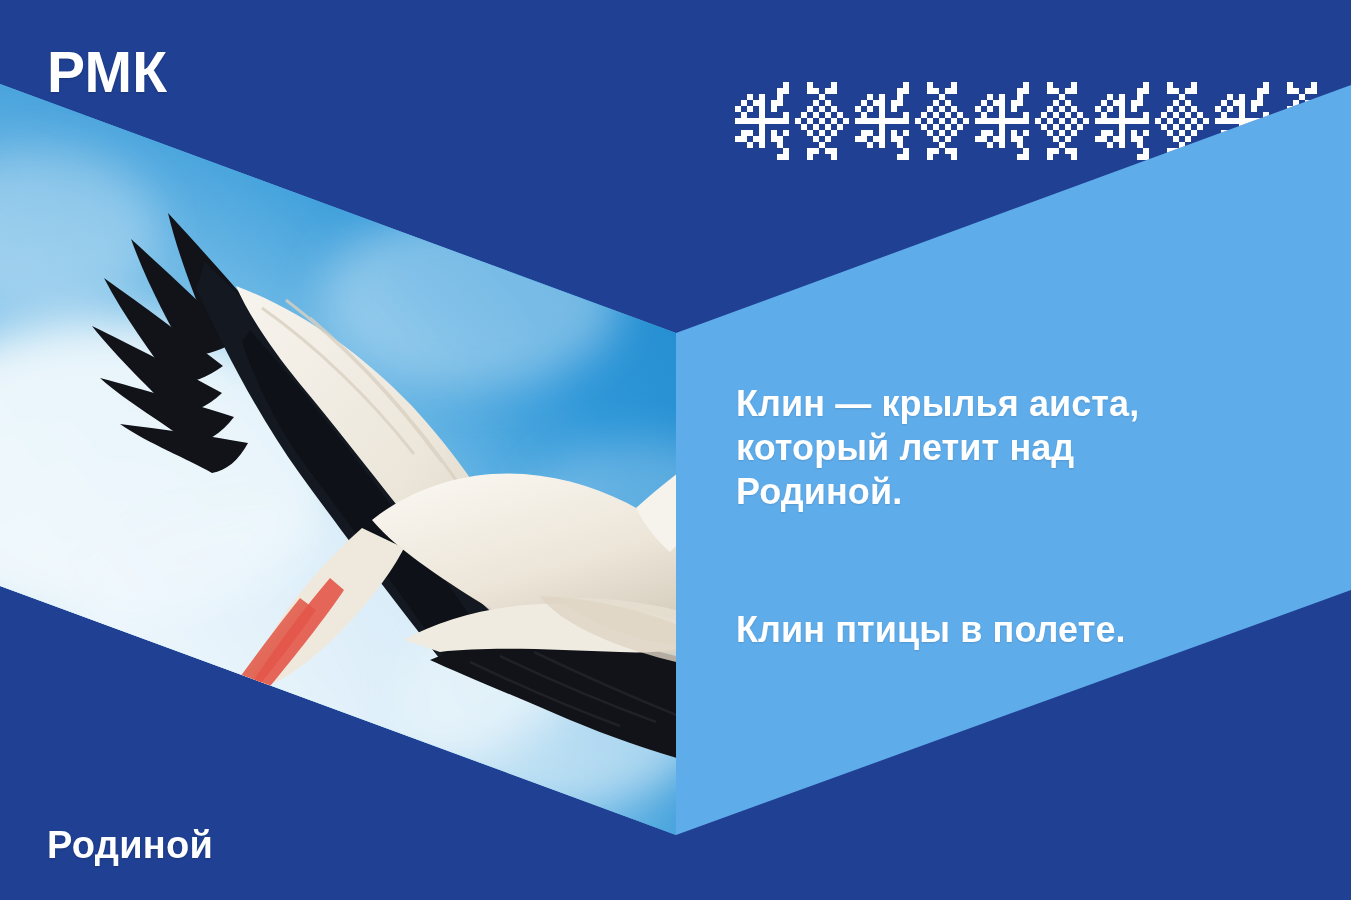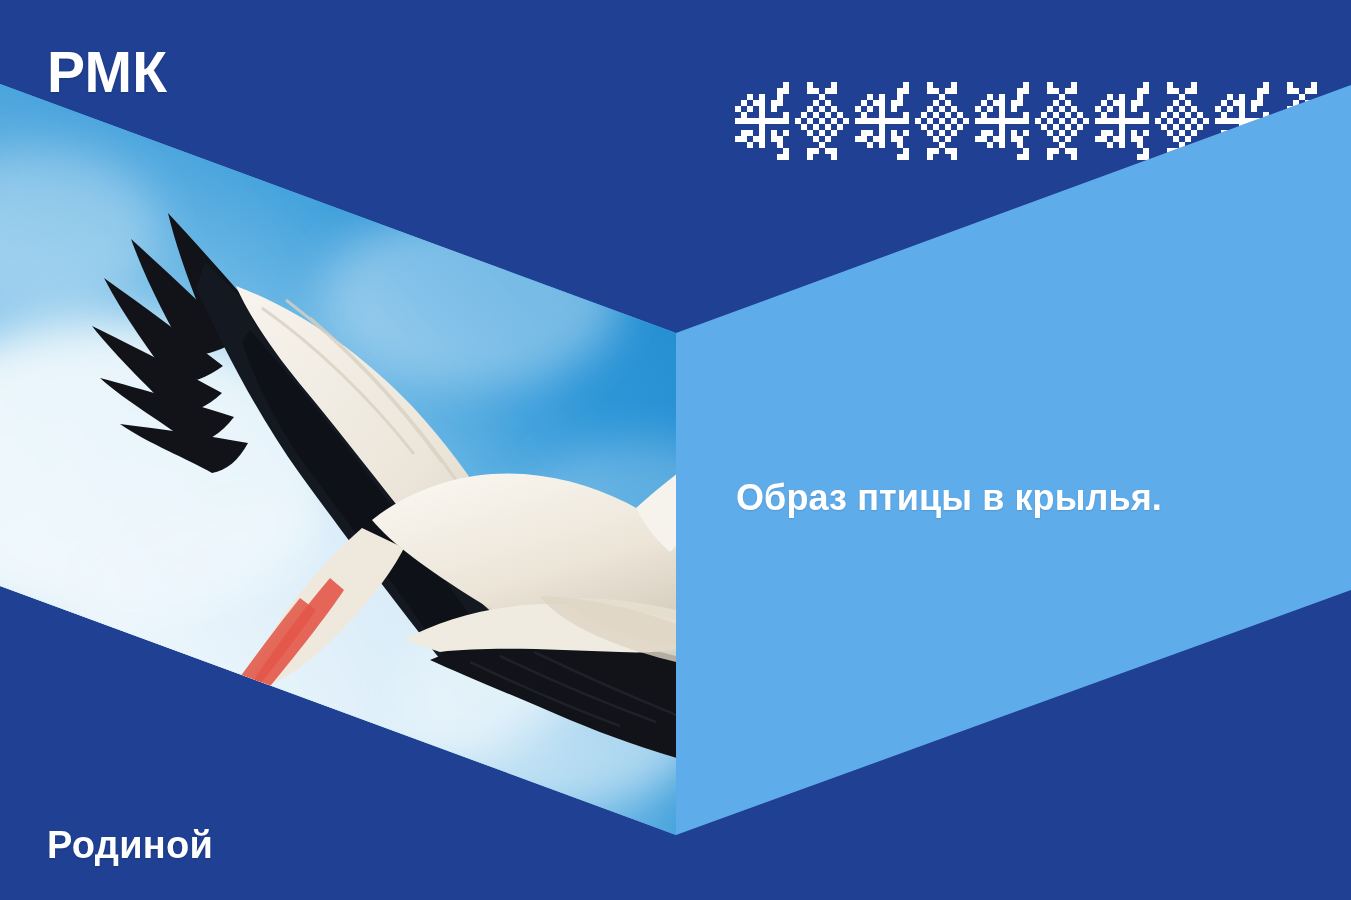--- a/index.html
+++ b/index.html
@@ -302,16 +302,17 @@
         <use href="#orn-star" x="600" y="6"></use>
       </g>
     </g>
   </svg>
 
   <div class="wordmark" id="brand-mark">РМК</div>
 
   <div class="wordmark" id="city-mark">Родиной</div>
 
   <div id="copy-block">
-    <p class="copy-para" id="copy-para-2">Образ птицы в крылья.</p>
+    <p class="copy-para" id="copy-para-1">Клин — крылья аиста, который летит над Родиной.</p>
+    <p class="copy-para" id="copy-para-2">Клин птицы в полете.</p>
   </div>
 
 </div>
 
 </body></html>

